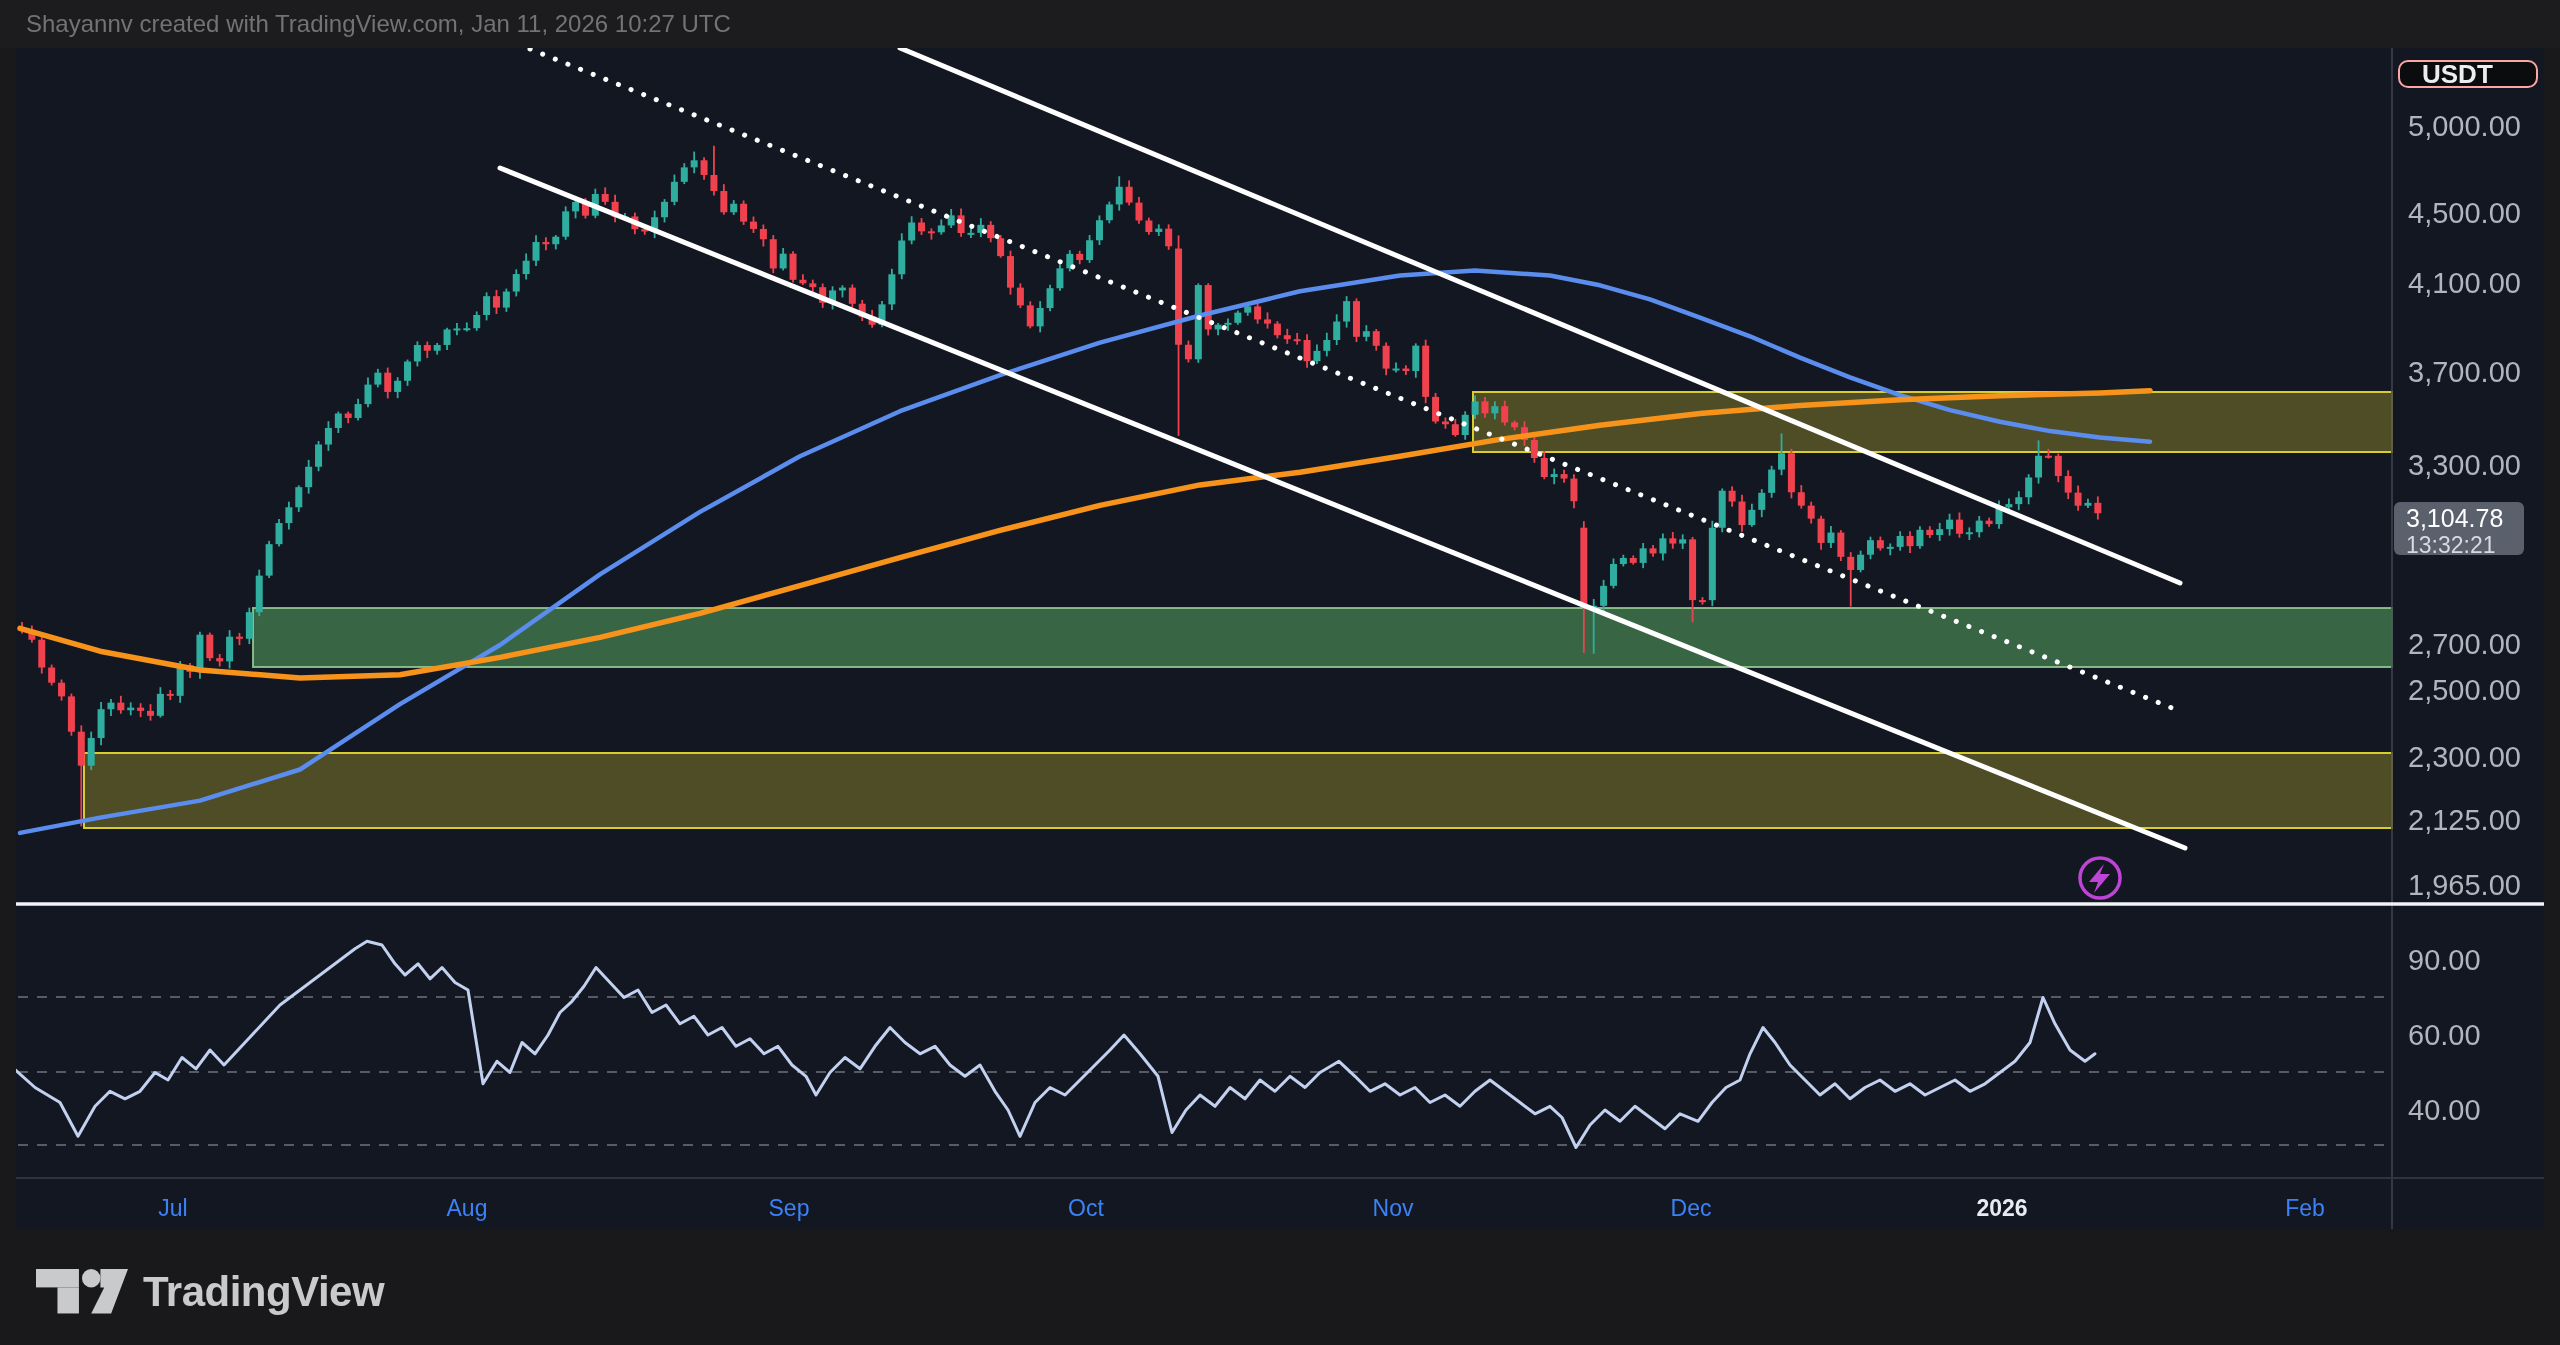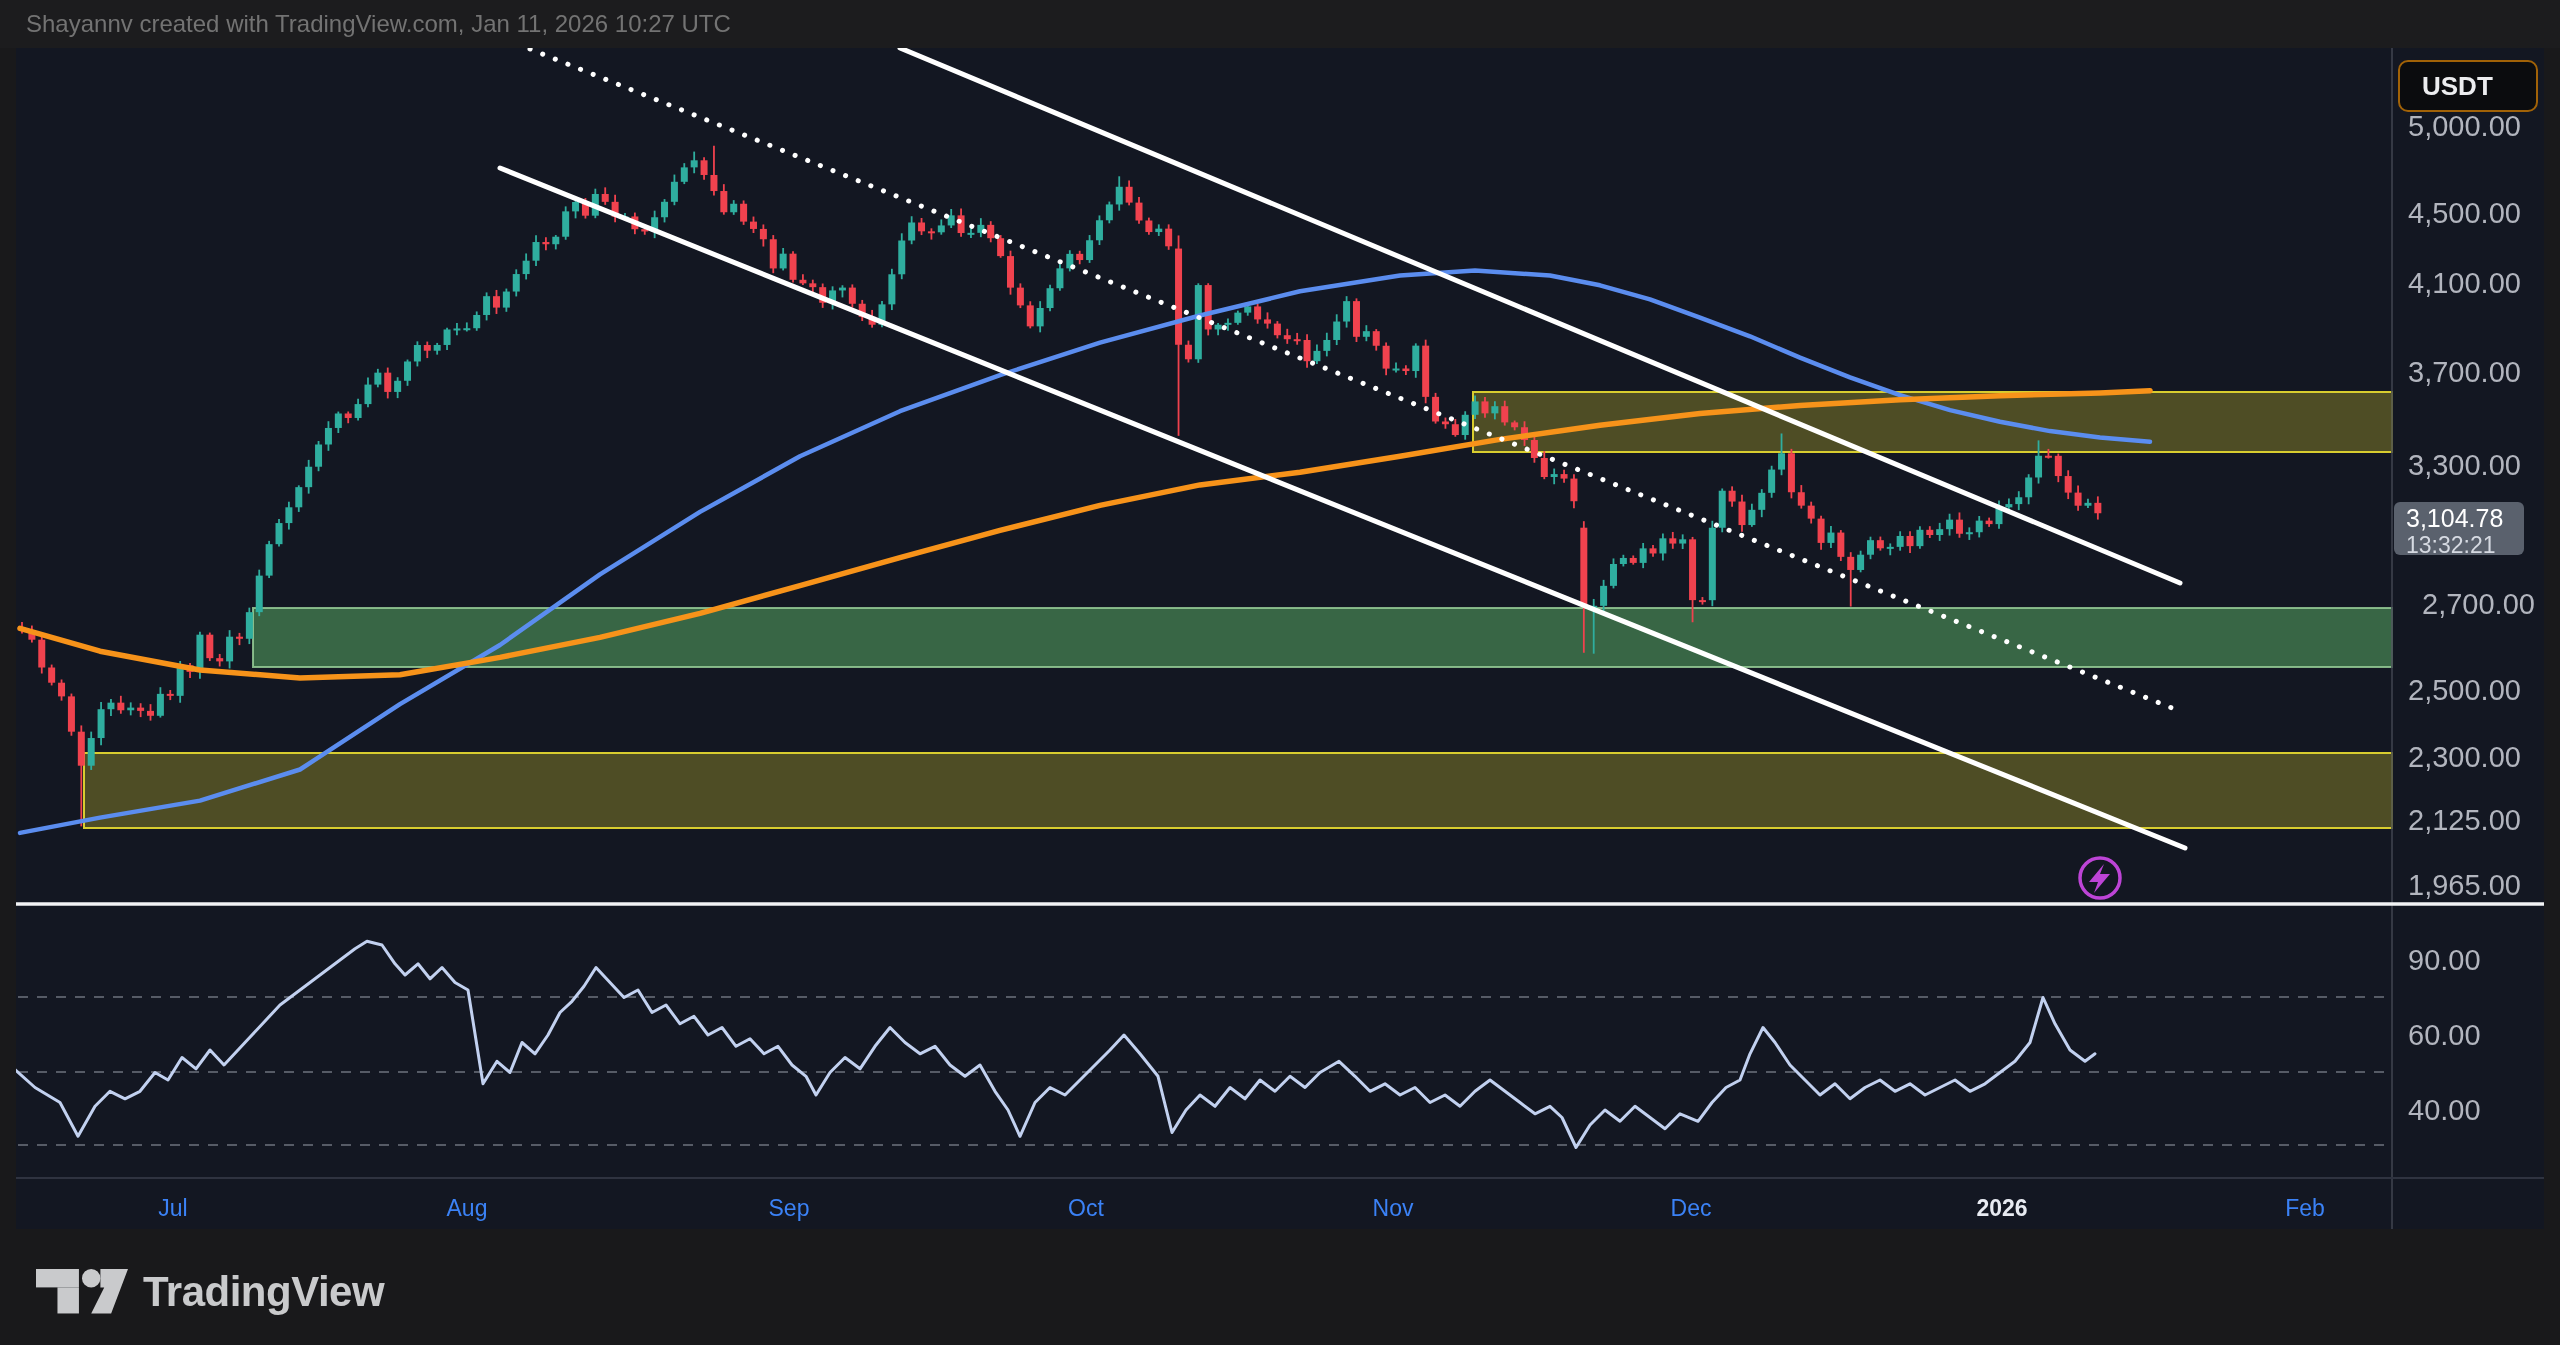--- a/index.html
+++ b/index.html
@@ -13,22 +13,22 @@
     position:absolute;left:0;top:0;width:2560px;height:48px;
     background:#1c1c1e;color:#737373;font-size:24px;line-height:48px;
     padding-left:26px;box-sizing:border-box;white-space:nowrap;
   }
   .chart{
     position:absolute;left:16px;top:48px;width:2528px;height:1181px;
     background:#131722;
   }
   .chart svg{position:absolute;left:0;top:0;display:block;}
   .usdt{
-    position:absolute;left:2382px;top:12px;width:140px;height:52px;
-    background:#0b0c0e;border:2px solid #a16207;border-radius:10px;
+    position:absolute;left:2382px;top:12px;width:140px;height:28px;
+    background:#0b0c0e;border:2px solid #fca5a5;border-radius:10px;
     color:#ecedef;font-size:26px;font-weight:600;
     display:flex;align-items:center;padding-left:22px;box-sizing:border-box;
   }
   .price-badge{
     position:absolute;left:2378px;top:454px;width:130px;height:53px;
     background:#5a616d;border-radius:6px;color:#ffffff;
     font-size:25px;line-height:27px;padding:3px 0 0 12px;box-sizing:border-box;
   }
   .pb-count{display:block;color:#d6dae2;font-size:23px;}
   .axis-label{
@@ -504,21 +504,21 @@
     <span class="pb-price">3,104.78</span>
     <span class="pb-count">13:32:21</span>
   </div>
 
   <div id="price-labels">
       <span class="axis-label" style="top: 64px;">5,000.00</span>
       <span class="axis-label" style="top: 151px;">4,500.00</span>
       <span class="axis-label" style="top: 221px;">4,100.00</span>
       <span class="axis-label" style="top: 310px;">3,700.00</span>
       <span class="axis-label" style="top: 403px;">3,300.00</span>
-      <span class="axis-label" style="top: 542px; margin-left: 14px;">2,700.00</span>
+      <span class="axis-label" style="top: 582px;">2,700.00</span>
       <span class="axis-label" style="top: 628px;">2,500.00</span>
       <span class="axis-label" style="top: 695px;">2,300.00</span>
       <span class="axis-label" style="top: 758px;">2,125.00</span>
       <span class="axis-label" style="top: 823px;">1,965.00</span>
     </div>
   <div id="rsi-labels">
       <span class="axis-label" style="top: 898px;">90.00</span>
       <span class="axis-label" style="top: 973px;">60.00</span>
       <span class="axis-label" style="top: 1048px;">40.00</span>
     </div>

